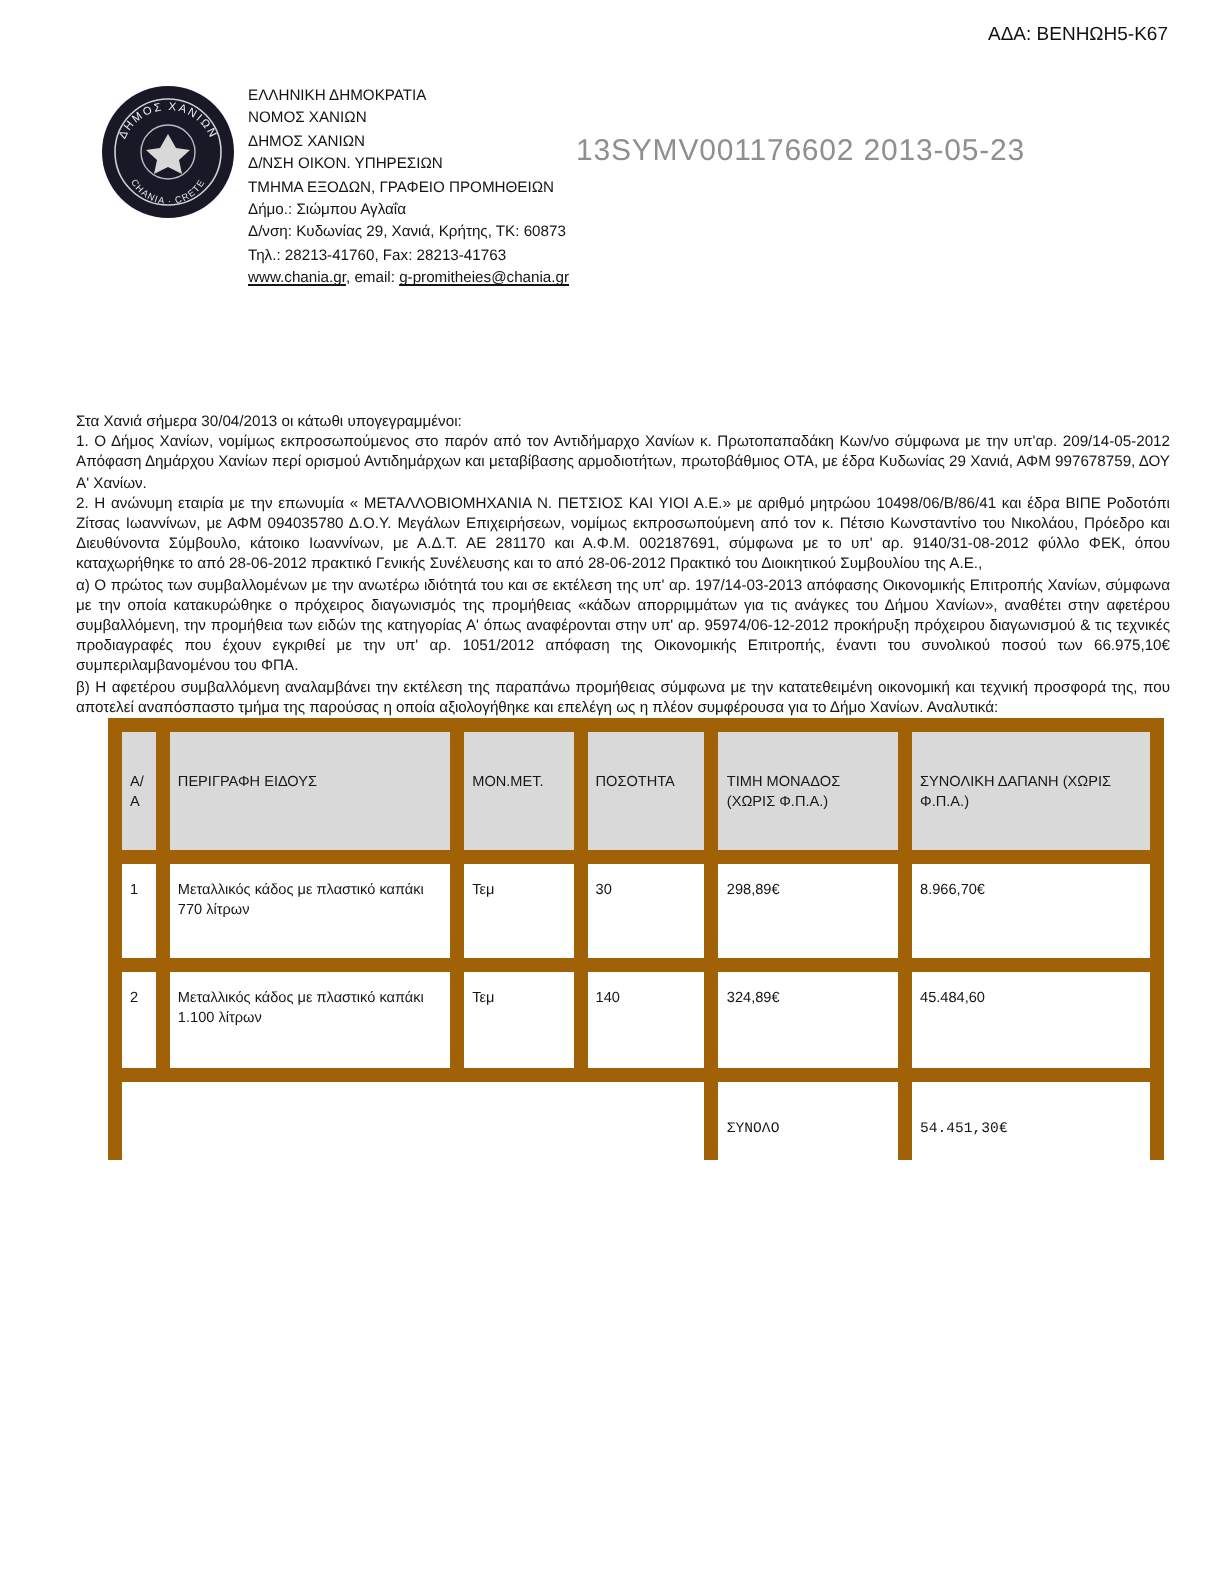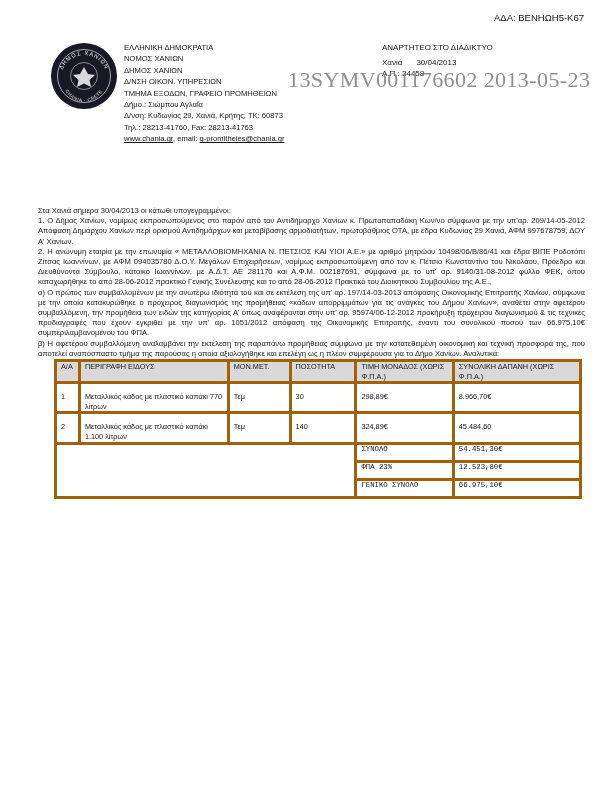--- a/index.html
+++ b/index.html
@@ -15,22 +15,22 @@
   .org-block {
     position:absolute; top:42px; left:124px; font-size:7.6px; line-height:11.4px; color:#141414;
   }
   .org-block .u { text-decoration:underline; }
   .right-block {
     position:absolute; top:42px; left:382px; font-size:8px; line-height:11px; color:#141414;
   }
   .right-block .pd { margin-top:4px; }
   .right-block .pd .date { margin-left:14px; }
   .stamp {
-    position:absolute; top:67px; left:288px; font-size:22px; color:#8f8f8f;
-    letter-spacing:0.4px; white-space:nowrap; font-family:Liberation Serif, serif;
+    position:absolute; top:67px; left:288px; font-size:15px; color:#8f8f8f;
+    letter-spacing:0.4px; white-space:nowrap; font-family:Liberation Sans, sans-serif;
     z-index:5;
   }
   .doc-title {
     position:absolute; top:182px; left:0; width:100%; text-align:center;
     font-size:9.5px; letter-spacing:3px; color:#111;
   }
   .body {
     position:absolute; top:206px; left:38px; width:547px;
     font-size:7.6px; line-height:10.2px; text-align:justify; color:#161616;
   }
@@ -39,21 +39,21 @@
   .p-party1  { margin-bottom:14px; }
   .p-party2  { margin-bottom:20px; }
   .p-agree   { margin-bottom:18px; }
   .p-a       { margin-bottom:16px; }
   .p-b       { margin-bottom:18px; }
   .p-c       { margin-top:0; }
   table.items {
     border-collapse:collapse; margin-left:16px; width:528px; margin-bottom:26px;
     font-size:7.3px; line-height:9.6px; color:#161616; text-align:left;
   }
-  table.items th, table.items td { border:3px solid #a16207; padding:0 4px; vertical-align:top; }
+  table.items th, table.items td { border:7px solid #a16207; padding:20px 4px; vertical-align:top; }
   table.items th { background:#d9d9d9; font-weight:normal; }
   table.items td.num { padding-top:8px; }
   table.items tr.datarow td { height:30px; }
   table.items tr.sum td { height:18px;font-family:Liberation Mono, monospace; }
 </style>
 </head>
 <body>
 
 <div class="page">
 
@@ -85,27 +85,20 @@
     <div>Δ/ΝΣΗ ΟΙΚΟΝ. ΥΠΗΡΕΣΙΩΝ</div>
     <div>ΤΜΗΜΑ ΕΞΟΔΩΝ, ΓΡΑΦΕΙΟ ΠΡΟΜΗΘΕΙΩΝ</div>
     <div>Δήμο.: Σιώμπου Αγλαΐα</div>
     <div>Δ/νση: Κυδωνίας 29, Χανιά, Κρήτης, ΤΚ: 60873</div>
     <div>Τηλ.: 28213-41760, Fax: 28213-41763</div>
     <div>
       <span class="u">www.chania.gr</span><span>, email: </span><span class="u">g-promitheies@chania.gr</span>
     </div>
   </div>
 
-  <div class="right-block">
-    <div>ΑΝΑΡΤΗΤΕΟ ΣΤΟ ΔΙΑΔΙΚΤΥΟ</div>
-    <div class="pd">
-      <span>Χανιά</span><span class="date">30/04/2013</span>
-    </div>
-    <div>Α.Π.: 34458</div>
-  </div>
 
   <div class="stamp">13SYMV001176602 2013-05-23</div>
 
 
   <div class="body">
     <p class="p-intro">Στα Χανιά σήμερα 30/04/2013 οι κάτωθι υπογεγραμμένοι:</p>
     <p class="p-party1">1. Ο Δήμος Χανίων, νομίμως εκπροσωπούμενος στο παρόν από τον Αντιδήμαρχο Χανίων κ. Πρωτοπαπαδάκη Κων/νο σύμφωνα με την υπ'αρ. 209/14-05-2012 Απόφαση Δημάρχου Χανίων περί ορισμού Αντιδημάρχων και μεταβίβασης αρμοδιοτήτων, πρωτοβάθμιος ΟΤΑ, με έδρα Κυδωνίας 29 Χανιά, ΑΦΜ 997678759, ΔΟΥ Α' Χανίων.</p>
     <p class="p-party2">2. Η ανώνυμη εταιρία με την επωνυμία « ΜΕΤΑΛΛΟΒΙΟΜΗΧΑΝΙΑ Ν. ΠΕΤΣΙΟΣ ΚΑΙ ΥΙΟΙ Α.Ε.» με αριθμό μητρώου 10498/06/Β/86/41 και έδρα ΒΙΠΕ Ροδοτόπι Ζίτσας Ιωαννίνων, με ΑΦΜ 094035780 Δ.Ο.Υ. Μεγάλων Επιχειρήσεων, νομίμως εκπροσωπούμενη από τον κ. Πέτσιο Κωνσταντίνο του Νικολάου, Πρόεδρο και Διευθύνοντα Σύμβουλο, κάτοικο Ιωαννίνων, με Α.Δ.Τ. ΑΕ 281170 και Α.Φ.Μ. 002187691, σύμφωνα με το υπ' αρ. 9140/31-08-2012 φύλλο ΦΕΚ, όπου καταχωρήθηκε το από 28-06-2012 πρακτικό Γενικής Συνέλευσης και το από 28-06-2012 Πρακτικό του Διοικητικού Συμβουλίου της Α.Ε.,</p>
     <p class="p-a">α) Ο πρώτος των συμβαλλομένων με την ανωτέρω ιδιότητά του και σε εκτέλεση της υπ' αρ. 197/14-03-2013 απόφασης Οικονομικής Επιτροπής Χανίων, σύμφωνα με την οποία κατακυρώθηκε ο πρόχειρος διαγωνισμός της προμήθειας «κάδων απορριμμάτων για τις ανάγκες του Δήμου Χανίων», αναθέτει στην αφετέρου συμβαλλόμενη, την προμήθεια των ειδών της κατηγορίας Α' όπως αναφέρονται στην υπ' αρ. 95974/06-12-2012 προκήρυξη πρόχειρου διαγωνισμού &amp; τις τεχνικές προδιαγραφές που έχουν εγκριθεί με την υπ' αρ. 1051/2012 απόφαση της Οικονομικής Επιτροπής, έναντι του συνολικού ποσού των 66.975,10€ συμπεριλαμβανομένου του ΦΠΑ.</p>
     <p class="p-b">β) Η αφετέρου συμβαλλόμενη αναλαμβάνει την εκτέλεση της παραπάνω προμήθειας σύμφωνα με την κατατεθειμένη οικονομική και τεχνική προσφορά της, που αποτελεί αναπόσπαστο τμήμα της παρούσας η οποία αξιολογήθηκε και επελέγη ως η πλέον συμφέρουσα για το Δήμο Χανίων. Αναλυτικά:</p>

